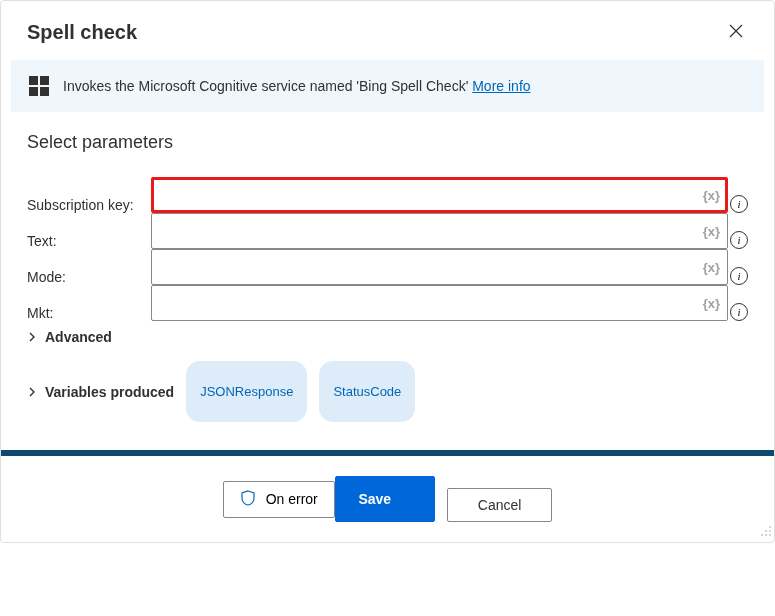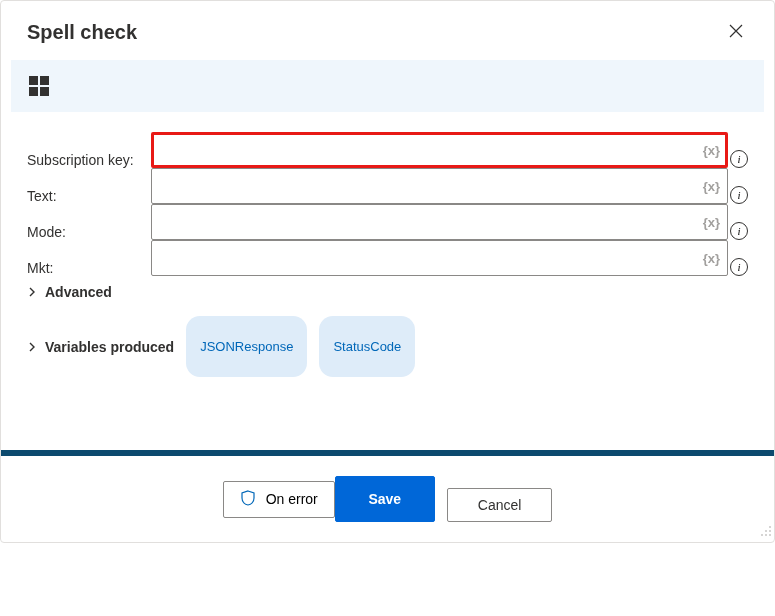--- a/index.html
+++ b/index.html
@@ -24,21 +24,21 @@
     .info-btn { width: 18px; height: 18px; border: 1.5px solid #323130; border-radius: 50%; background: none; cursor: pointer; display: flex; align-items: center; justify-content: center; padding: 0; font-style: italic; font-family: Georgia, serif; font-size: 11px; line-height: 1; }
     .expander { display: flex; align-items: center; gap: 8px; padding: 8px 0; cursor: pointer; font-size: 14px; font-weight: 600; }
     .chevron { display: inline-block; }
     .chevron svg { display: block; }
     .produced-row { display: flex; align-items: center; gap: 12px; margin-top: 8px; flex-wrap: wrap; }
     .pill { background: #deecf9; color: #0067b8; padding: 23px 14px; border-radius: 14px; font-size: 13px; }
     .footer { border-top: 6px solid #0c4a6e; padding: 20px 26px; display: flex; align-items: center; justify-content: center; }
     .on-error-btn { display: flex; align-items: center; gap: 10px; border: 1px solid #8a8886; background: #fff; padding: 8px 16px; border-radius: 2px; cursor: pointer; font-size: 14px; }
     .footer-right { display: flex; gap: 12px; }
     .btn { padding: 8px 30px; border-radius: 2px; font-size: 14px; cursor: pointer; min-width: 100px; }
-    .btn-primary { background: #0067d8; color: #fff; border: 1px solid #0067d8; font-weight: 600; }
+    .btn-primary { background: #0067d8; color: #fff; border: 1px solid #0067d8; font-weight: 600; padding-left: 10px; }
     .btn-secondary { background: #fff; color: #323130; border: 1px solid #8a8886; margin-top: 12px; }
     .resize-handle { position: absolute; right: 2px; bottom: 2px; color: #a19f9d; pointer-events: none; }
   </style>
 </head>
 <body>
 
 <div class="dialog">
 
   <div class="header">
     <div class="title">Spell check</div>
@@ -51,23 +51,27 @@
     </button>
   </div>
 
   <div class="info-banner">
     <div class="banner-icon">
       <span></span>
         <span></span>
         <span></span>
         <span></span>
     </div>
+    <div class="banner-text">
+      <span>Invokes the Microsoft Cognitive service named 'Bing Spell Check' </span><a class="link">More info</a>
+    </div>
   </div>
 
   <div class="body">
+    <div class="section-title">Select parameters</div>
 
     <div class="field-row">
       <div class="field-label">Subscription key:</div>
       <div class="input-wrap">
         <input type="text" class="text-input highlighted" value="" style="">
         <span class="var-badge">{x}</span>
       </div>
       <button class="info-btn">
           <span>i</span>
         </button>

